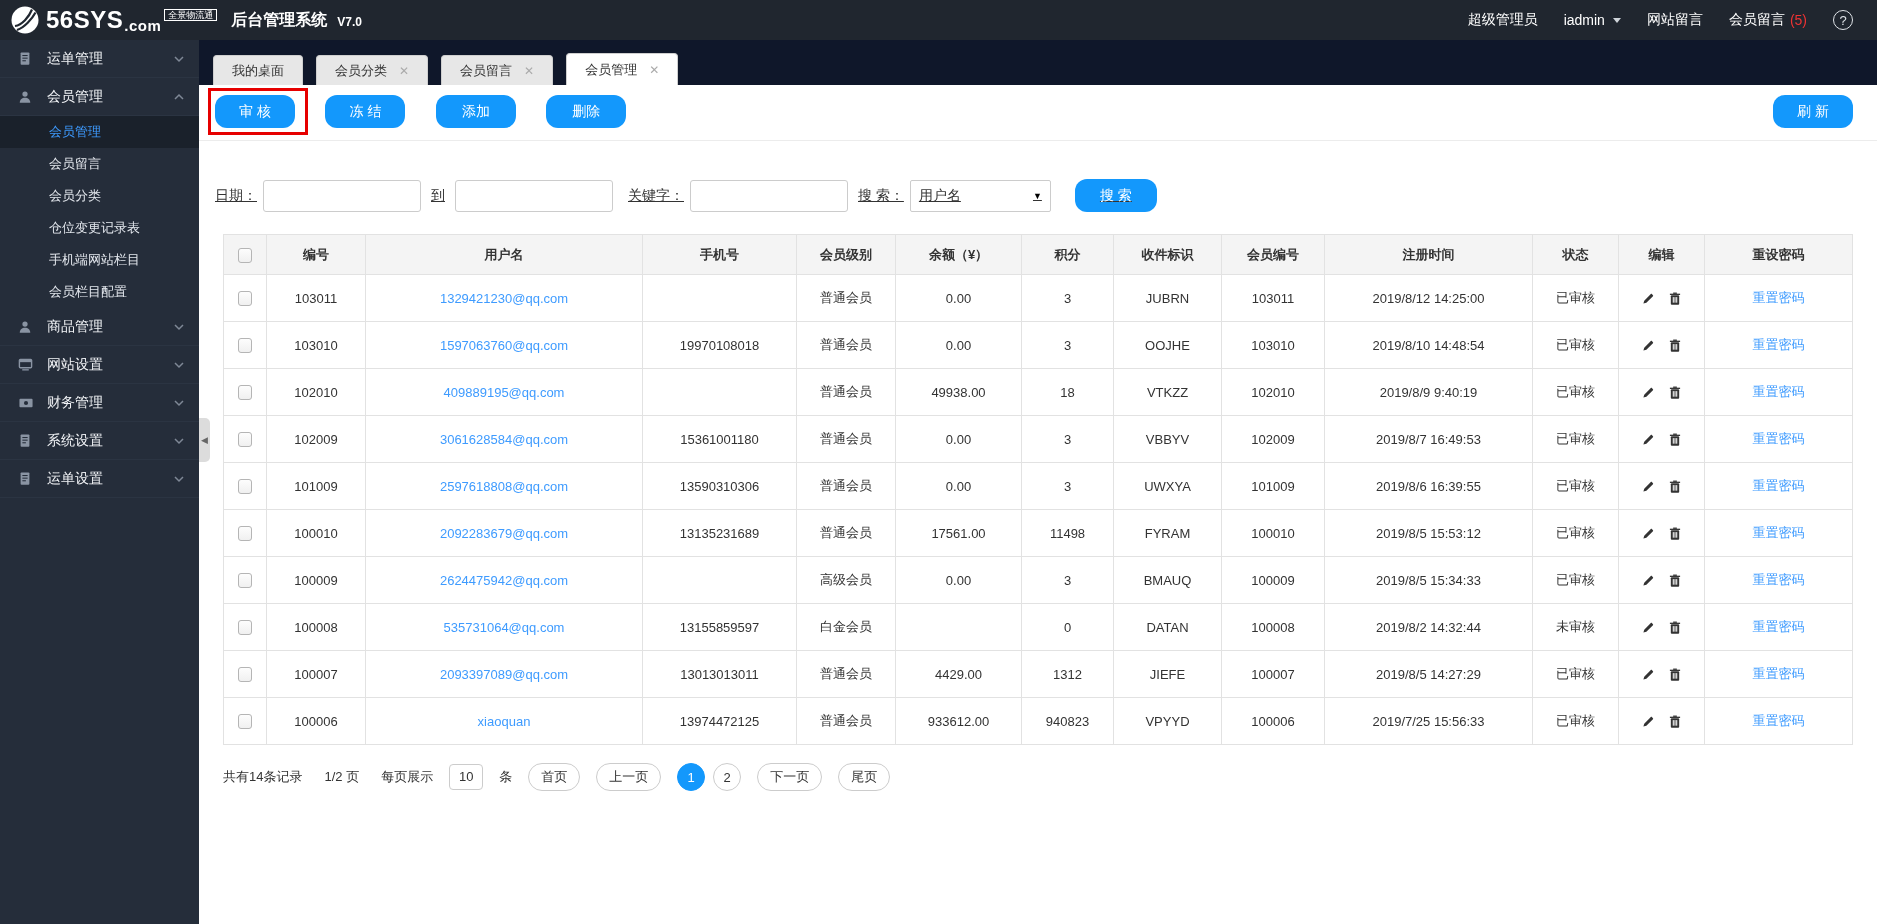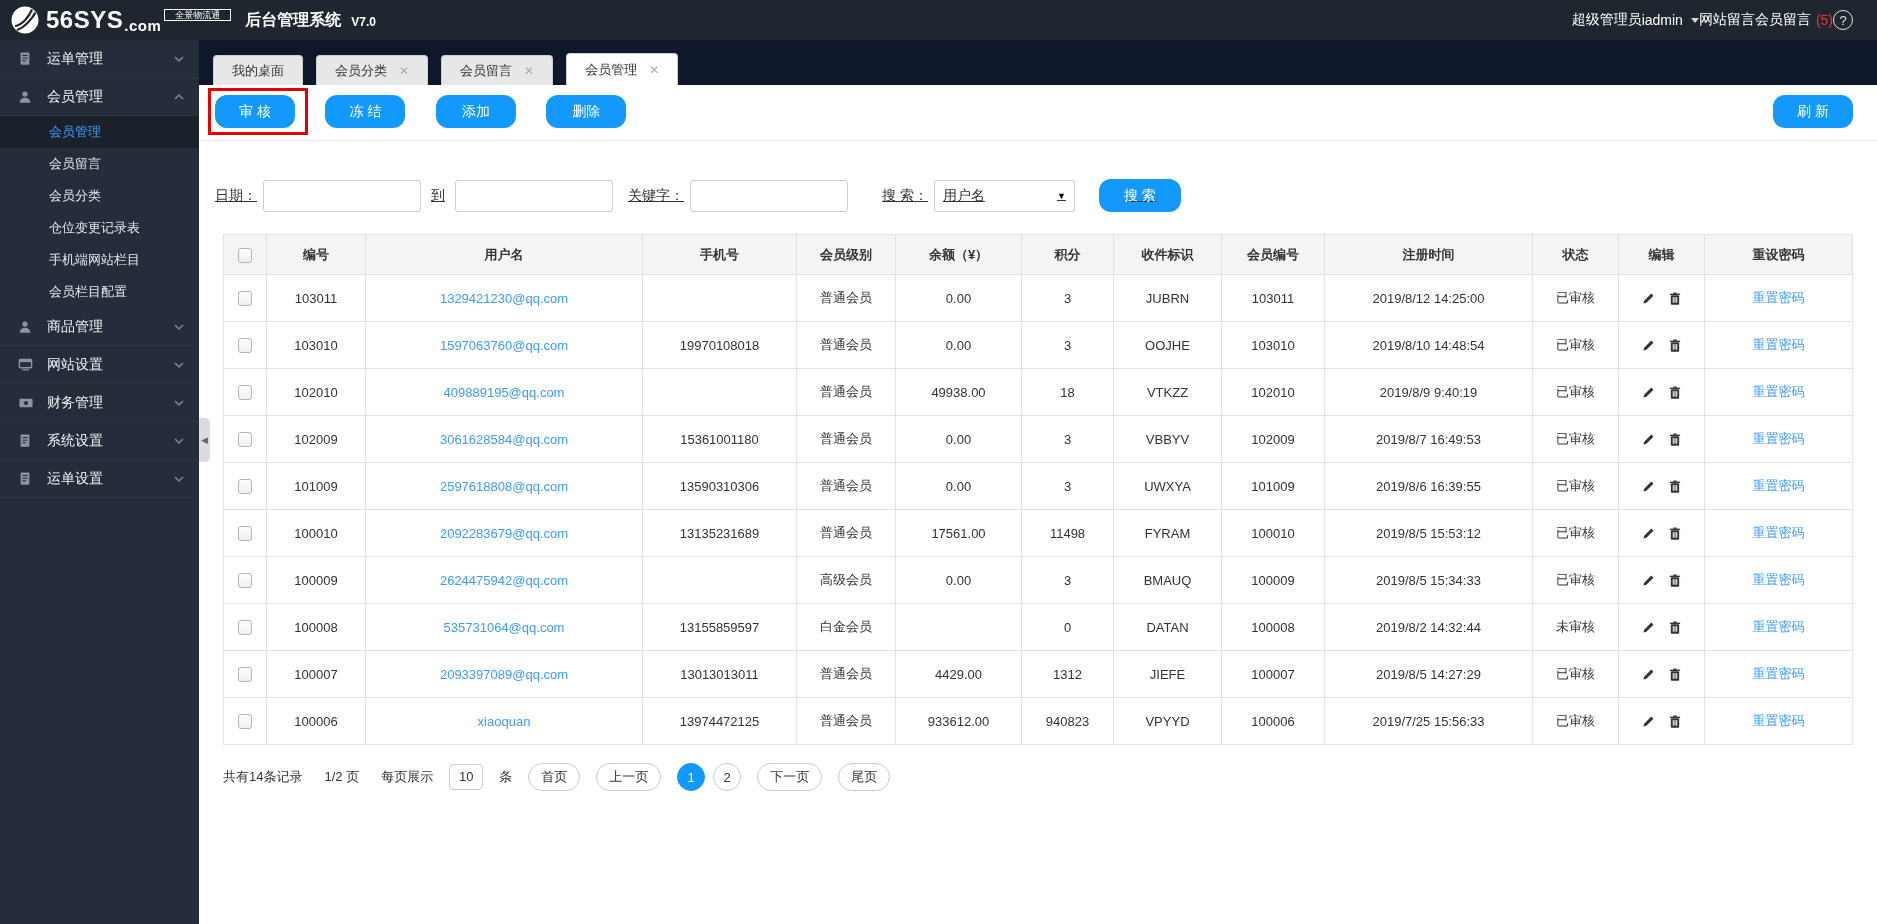--- a/index.html
+++ b/index.html
@@ -6,24 +6,24 @@
   html,body { width:1877px; height:924px; overflow:hidden;
     font-family:"Liberation Sans","DejaVu Sans",sans-serif; background:#f0f0f0; }
 
   
   .topbar { position:absolute; left:0; top:0; width:1877px; height:40px;
     background:#20262f; display:flex; align-items:center; color:#fff; z-index:30; }
   .logo-wrap { display:flex; align-items:center; padding-left:10px; }
   .logo-mark { width:30px; height:30px; margin-right:6px; }
   .brand { font-size:24px; font-weight:bold; letter-spacing:0.5px; display:flex; align-items:flex-end; }
   .brand .tld { font-size:15px; font-weight:bold; margin-left:1px; }
-  .brand-tag { font-size:9px; line-height:10px; margin-left:3px; margin-bottom:10px; border:1px solid #fff; padding:0 10px; }
+  .brand-tag { font-size:9px; line-height:10px; margin-left:3px; margin-bottom:10px; border:1px solid #fff; padding:0 3px; }
   .sys-title { font-size:16px; font-weight:bold; margin-left:14px; }
   .sys-ver { font-size:12px; font-weight:bold; margin-left:10px; margin-top:3px; }
-  .topbar-right { margin-left:auto; display:flex; align-items:center; padding-right:24px; font-size:14px; }
+  .topbar-right { margin-left:auto; display:flex; align-items:center; gap:26px; padding-right:24px; font-size:14px; }
   .topbar-item { cursor:pointer; display:flex; align-items:center; gap:5px; }
   .caret-down { width:0; height:0; border-left:4px solid transparent; border-right:4px solid transparent; border-top:5px solid #cfd4da; margin-left:3px; }
   .msg-count { color:#e33; }
   .help-circle { width:20px; height:20px; border:1.5px solid #dfe3e8; border-radius:50%;
     display:flex; align-items:center; justify-content:center; font-size:13px; color:#dfe3e8; cursor:pointer; }
 
   
   .sidebar { position:absolute; left:0; top:40px; width:199px; height:884px; background:#252d3a; z-index:20; }
   .side-item { height:38px; display:flex; align-items:center; padding:0 14px 0 18px;
     color:#f2f4f7; font-size:14px; cursor:pointer; border-bottom:1px solid #2b3442; }
@@ -272,21 +272,21 @@
       <div class="highlight-box"></div>
     </div>
 
     <div class="filter-row">
       <label>日期：</label>
       <input class="f-input" value="" style="">
       <span class="f-to">到</span>
       <input class="f-input" value="" style="">
       <label style="margin-left:5px">关键字：</label>
       <input class="f-input" value="" style="">
-      <label style="margin-left:24px">搜 索：</label>
+      <label style="margin-left:0">搜 索：</label>
       <span class="f-select">
         <span>用户名</span>
         <span class="sel-arrow">▼</span>
       </span>
       <button class="btn btn-search">搜 索</button>
     </div>
 
     <div class="table-wrap">
       <table>
         <colgroup>

